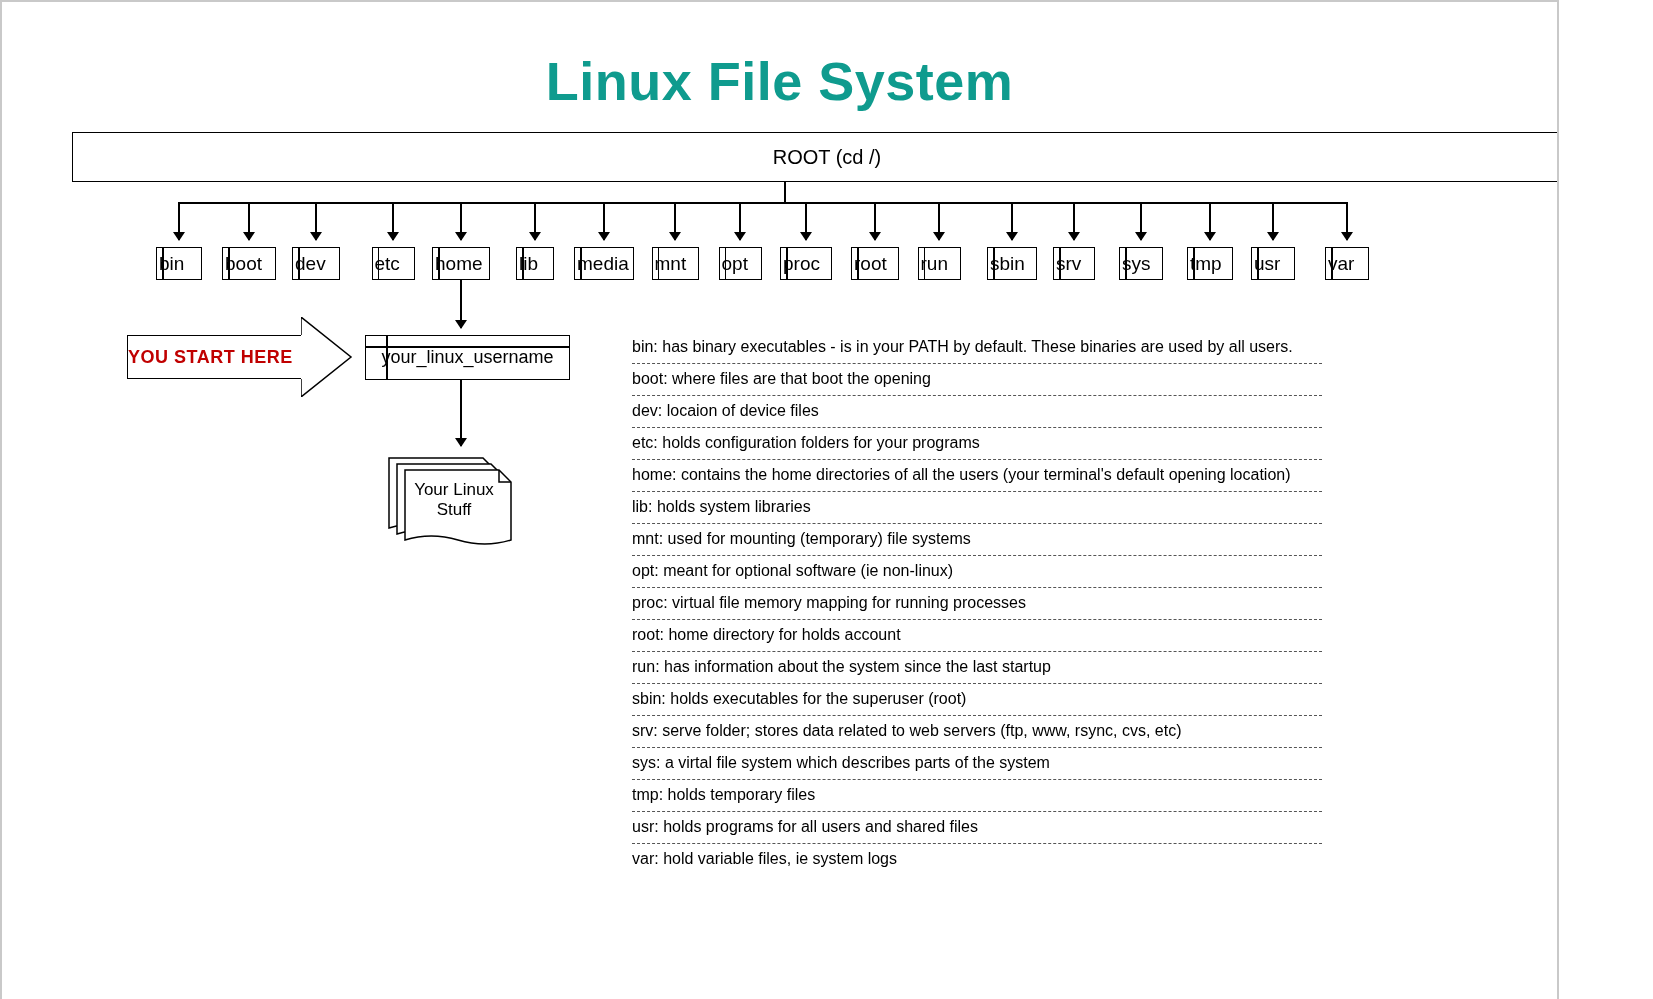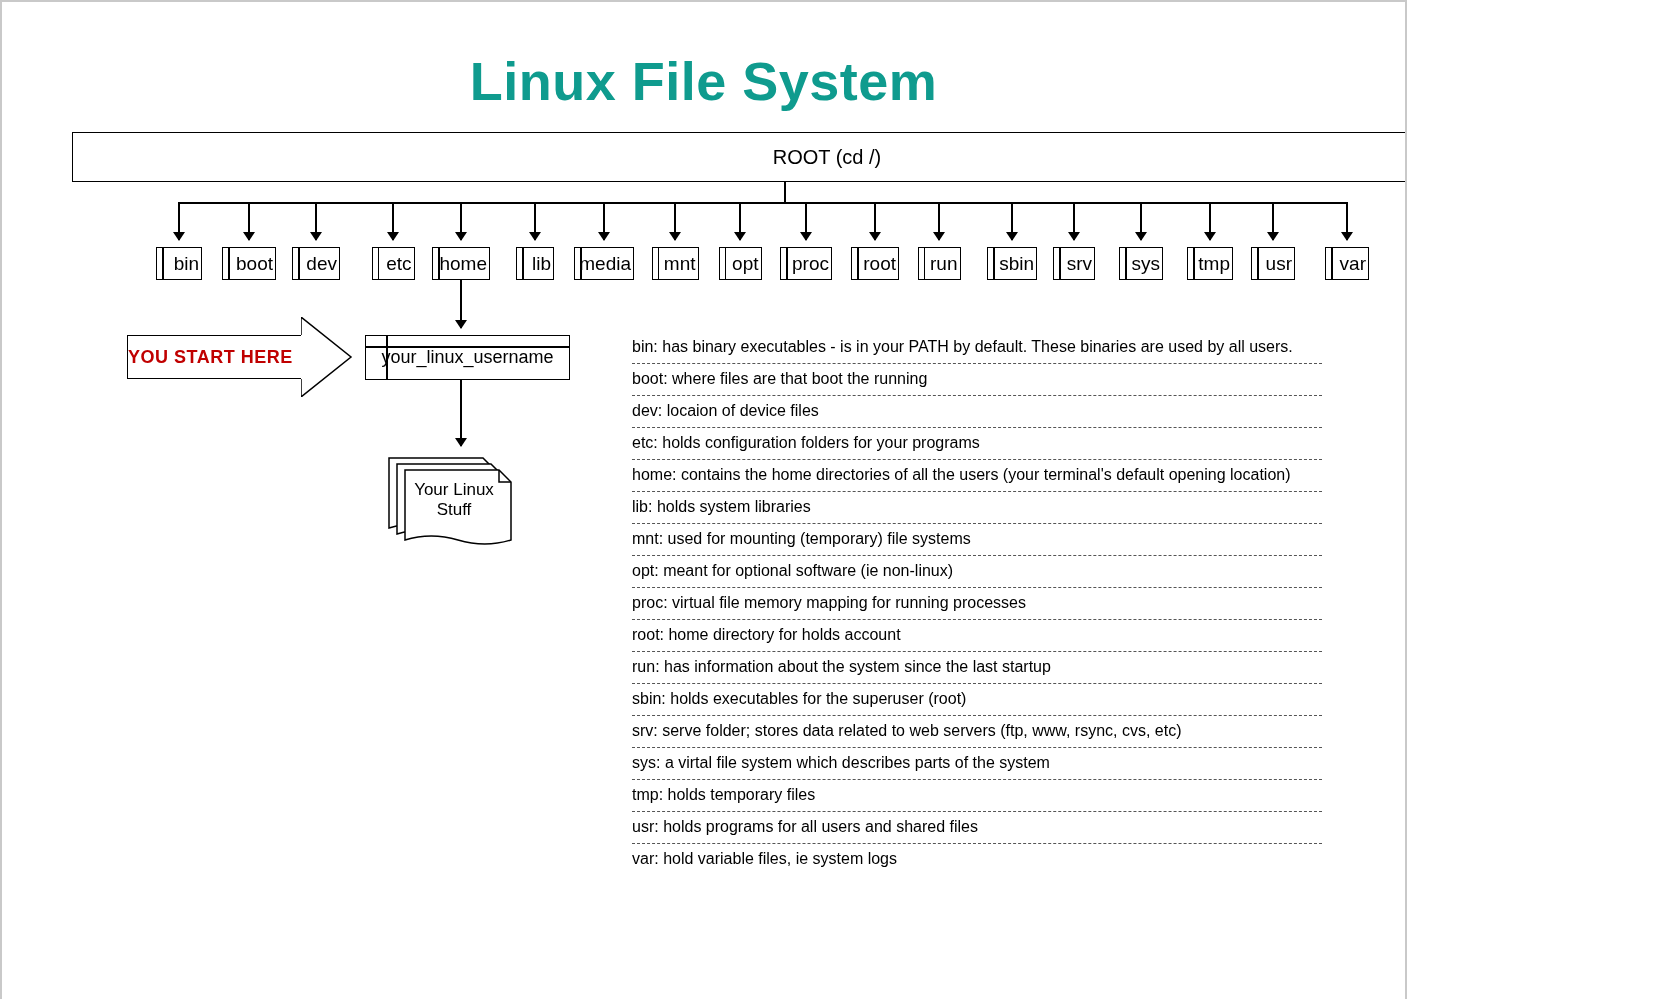--- a/index.html
+++ b/index.html
@@ -4,21 +4,21 @@
 <style>
   * { box-sizing: border-box; }
   body {
     margin: 0;
     padding: 0;
     font-family: Arial, Helvetica, sans-serif;
     background: #fff;
     color: #000;
   }
   .page {
-    width: 1407px;
+    width: 1559px;
     height: 999px;
     position: relative;
     border-left: 2px solid #c9c9c9;
     border-right: 2px solid #c9c9c9;
     border-top: 2px solid #c9c9c9;
     overflow: hidden;
   }
   .title {
     text-align: center;
     color: #0f9b8e;
@@ -54,21 +54,21 @@
     height: 2px;
     background: #000;
   }
   .dir-row { position: absolute; top: 245px; left: 0; width: 100%; height: 50px; }
   .dir-box {
     position: absolute;
     height: 33px;
     border: 1.5px solid #000;
     display: flex;
     align-items: center;
-    justify-content: flex-end;
+    justify-content: flex-start;
     font-size: 19px;
     padding: 0 2px;
     white-space: nowrap;
   }
   .dir-box::before {
     content: "";
     position: absolute;
     left: 5px;
     top: 0;
     bottom: 0;
@@ -270,21 +270,21 @@
       <path d="M112 18 L112 30 L124 30" fill="none" stroke="#000" stroke-width="1.5"></path>
     </svg>
     <div class="label">
       <span>Your Linux</span><br>
       <span>Stuff</span>
     </div>
   </div>
 
   <div class="desc" id="desc">
       <div class="desc-row"><b>bin:</b><span> has binary executables - is in your PATH by default. These binaries are used by all users.</span></div>
-      <div class="desc-row"><b>boot</b><span>: where files are that boot the running</span></div>
+      <div class="desc-row"><b>boot</b><span>: where files are that boot the opening</span></div>
       <div class="desc-row"><b>dev</b><span>: locaion of device files</span></div>
       <div class="desc-row"><b>etc</b><span>: holds configuration folders for your programs</span></div>
       <div class="desc-row"><b>home</b><span>: contains the home directories of all the users (your terminal's default opening location)</span></div>
       <div class="desc-row"><b>lib</b><span>:  holds system libraries</span></div>
       <div class="desc-row"><b>mnt</b><span>: used for mounting (temporary) file systems</span></div>
       <div class="desc-row"><b>opt</b><span>: meant for optional software (ie non-linux)</span></div>
       <div class="desc-row"><b>proc</b><span>: virtual file memory mapping for running processes</span></div>
       <div class="desc-row"><b>root</b><span>: home directory for holds account</span></div>
       <div class="desc-row"><b>run</b><span>: has information about the system since the last startup</span></div>
       <div class="desc-row"><b>sbin</b><span>: holds executables for the superuser (root)</span></div>

